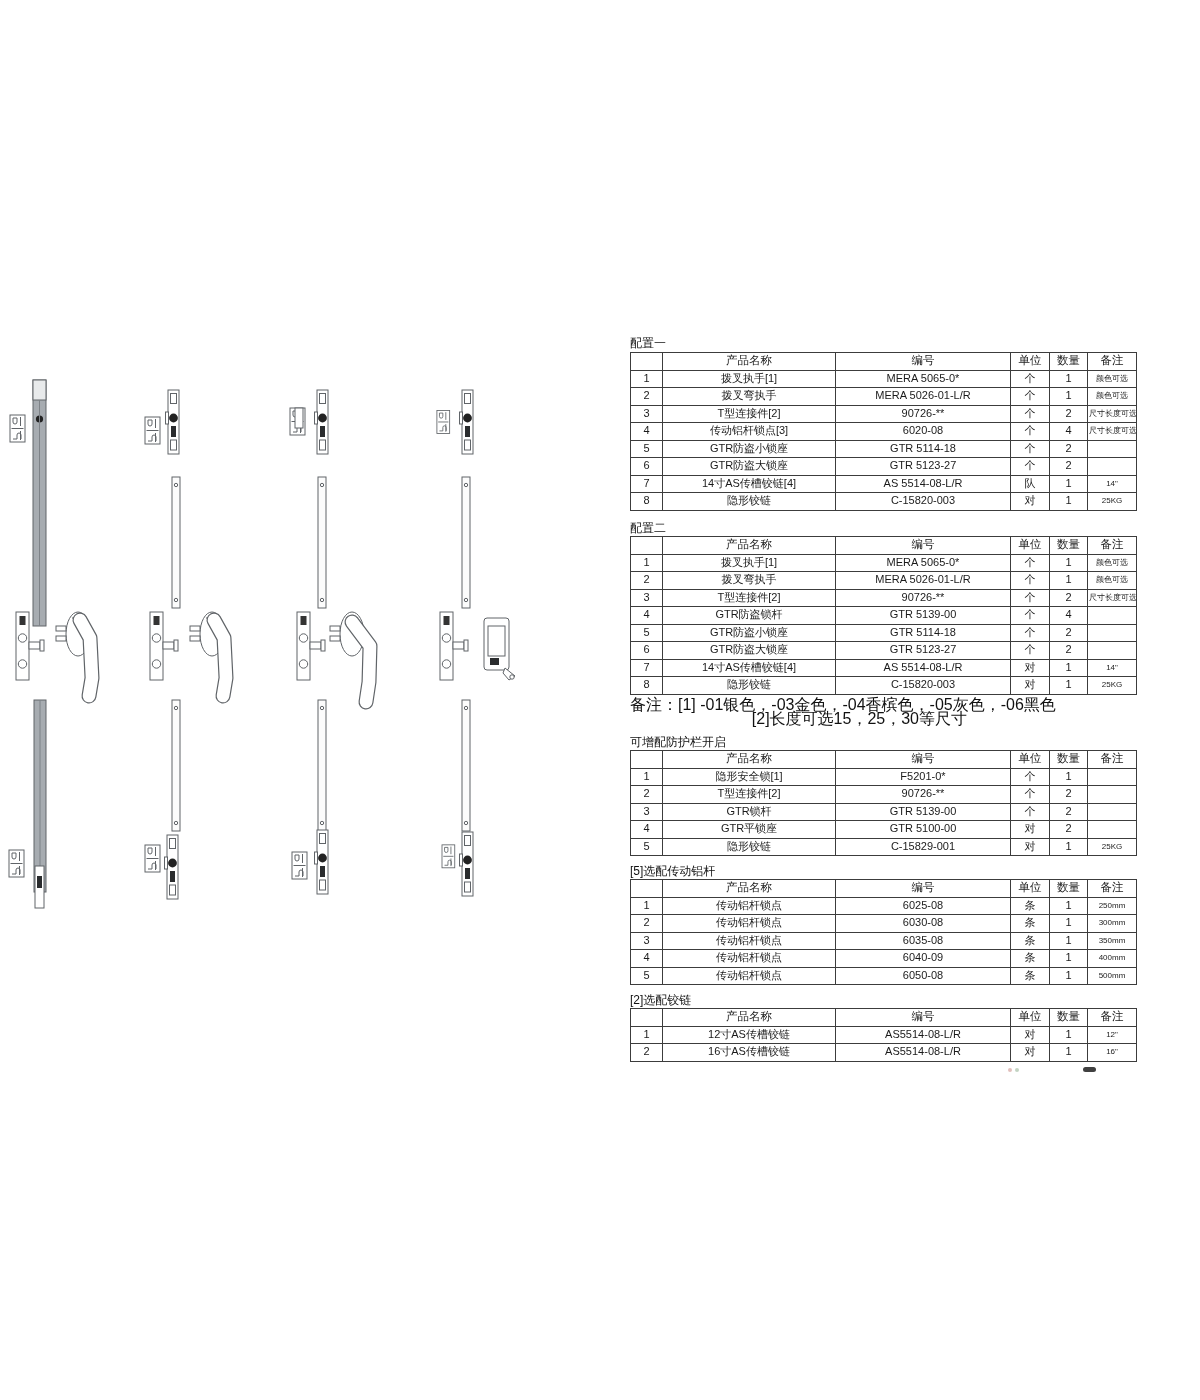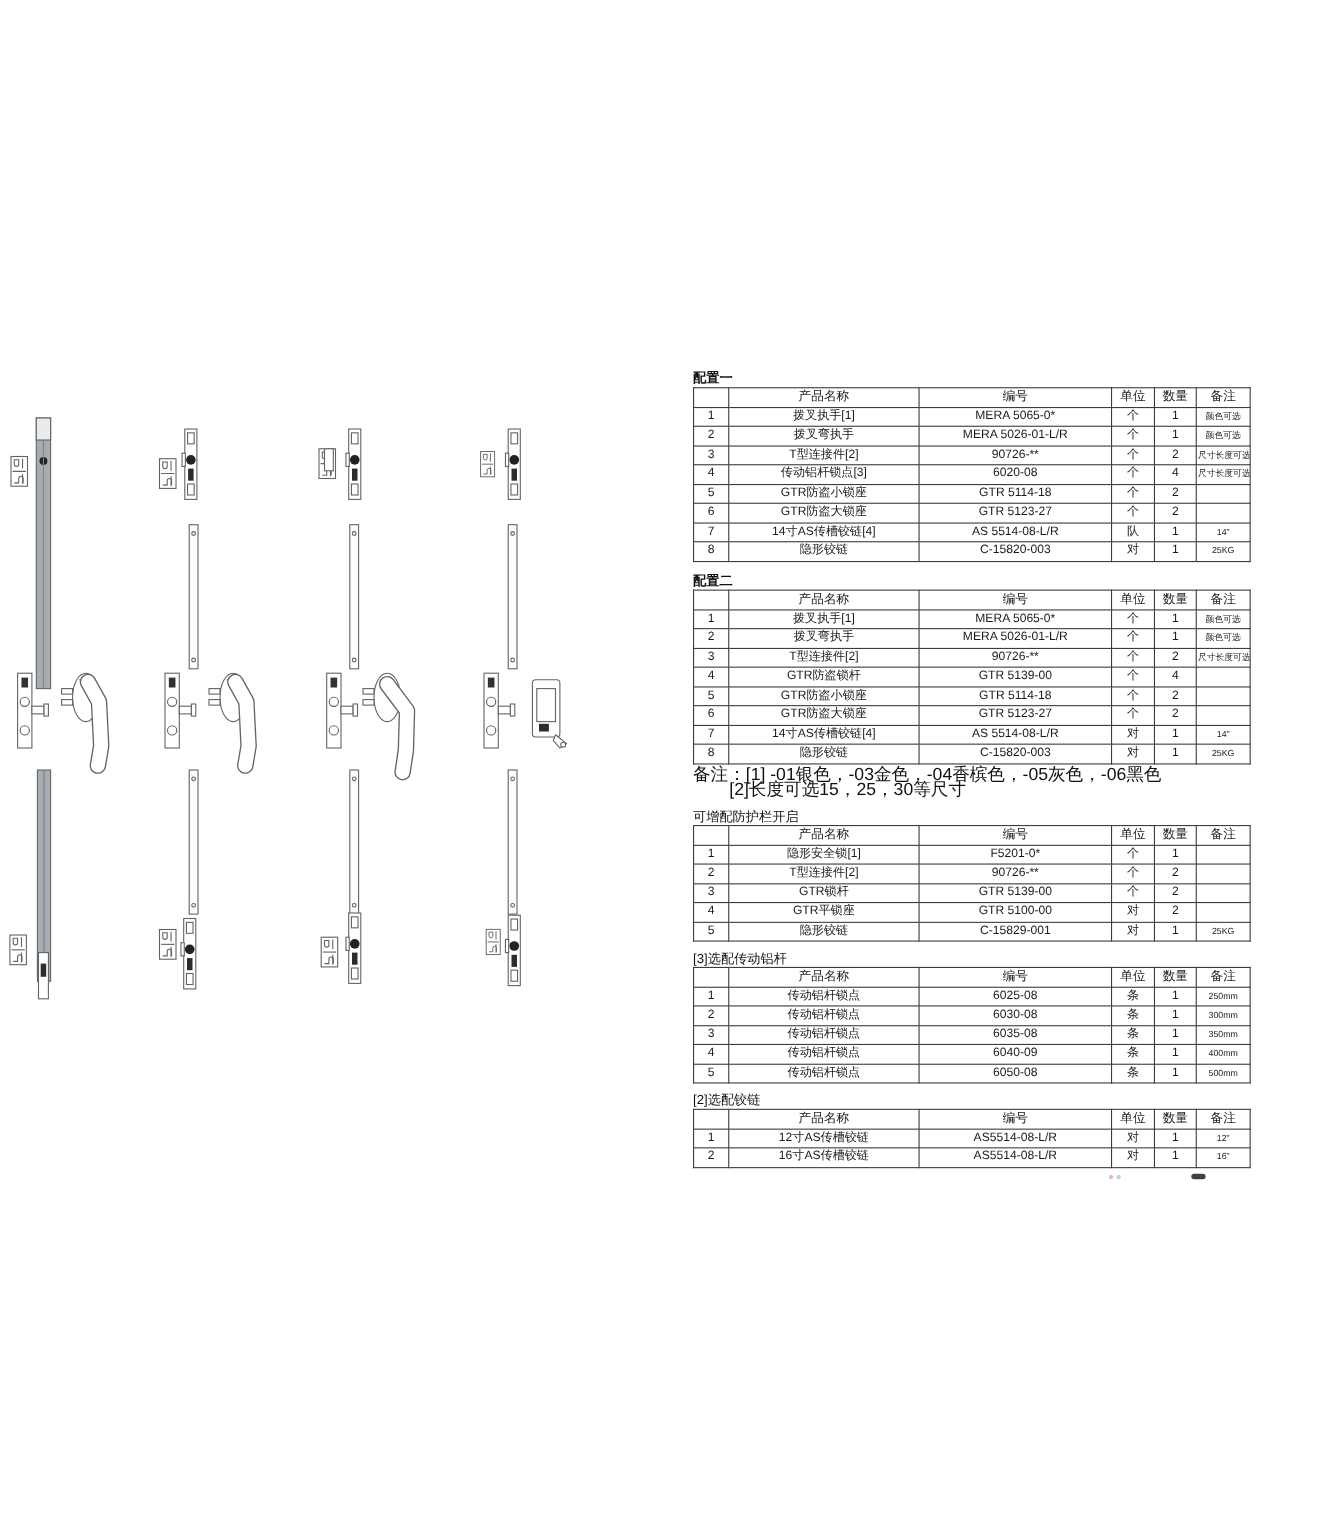--- a/index.html
+++ b/index.html
@@ -4,34 +4,34 @@
 <style>
   html,body{margin:0;padding:0;}
   body{
     width:1200px;height:1400px;background:#ffffff;position:relative;
     font-family:"Liberation Sans","DejaVu Sans",sans-serif;color:#1a1a1a;
     overflow:hidden;
   }
   
   .right-col{position:absolute;left:630px;top:0;width:510px;}
   .sec-h{position:absolute;left:0;font-size:12px;line-height:14px;height:14px;color:#111;white-space:nowrap;}
-  .sec-h.bold{font-weight:700;}
+  .sec-h.bold{font-weight:400;}
   .h0{top:336px}.h1{top:521px}.h2{top:735px}.h3{top:864px}.h4{top:993px}
   .notes{position:absolute;left:0;top:698px;font-size:16px;line-height:14px;color:#111;}
-  .notes .l2{padding-left:33px;}
+  .notes .l2{padding-left:33px;text-align:center;}
   .tblwrap{position:absolute;left:0;}
   .t0{top:352px}.t1{top:536px}.t2{top:750px}.t3{top:879px}.t4{top:1008px}
   table{border-collapse:collapse;table-layout:fixed;width:506px;background:#fff;}
   col.c-idx{width:32px}col.c-name{width:173px}col.c-code{width:175px}
   col.c-unit{width:39px}col.c-qty{width:38px}col.c-rem{width:49px}
   th,td{
     border:1px solid #3c3c3c;height:16.5px;padding:0 1px;text-align:center;
     font-size:11px;font-weight:400;line-height:1.05;overflow:hidden;white-space:nowrap;
   }
-  th{font-size:11.5px;}
+  th{font-size:11.5px;font-family:Liberation Mono, monospace;}
   td.rem{font-size:8px;color:#222;}
   
   .artifact-dots{position:absolute;left:1008px;top:1068px;width:16px;height:5px;}
   .artifact-dots i{display:inline-block;width:4px;height:4px;border-radius:2px;vertical-align:top;}
   .artifact-dots i.a{background:#c98b85;opacity:.55;margin-right:3px;}
   .artifact-dots i.b{background:#8fae90;opacity:.55;}
   .artifact-dash{position:absolute;left:1083px;top:1067px;width:13px;height:5px;background:#2b2b2b;border-radius:2.5px;opacity:.9;}
   
   .drawing{position:absolute;left:0;top:368px;width:620px;height:740px;}
   svg{display:block;}
@@ -448,21 +448,21 @@
             <td>隐形铰链</td>
             <td>C-15829-001</td>
             <td>对</td>
             <td>1</td>
             <td class="rem">25KG</td>
           </tr>
         </tbody>
       </table>
     </div>
 
-  <div class="sec-h h3">[3]选配传动铝杆</div>
+  <div class="sec-h h3">[5]选配传动铝杆</div>
   <div class="tblwrap t3">
       <table>
         <colgroup>
           <col class="c-idx">
           <col class="c-name">
           <col class="c-code">
           <col class="c-unit">
           <col class="c-qty">
           <col class="c-rem">
         </colgroup>

